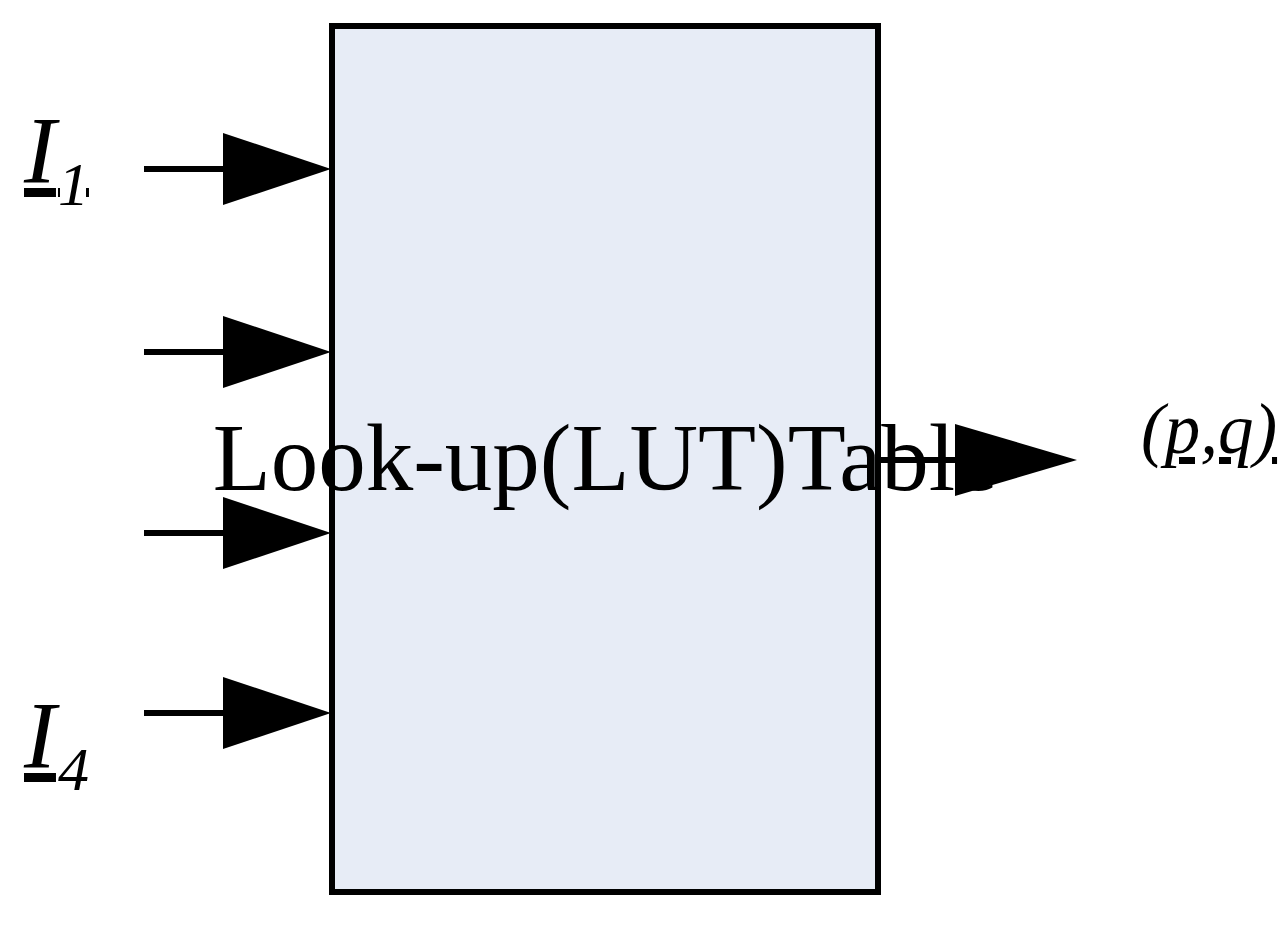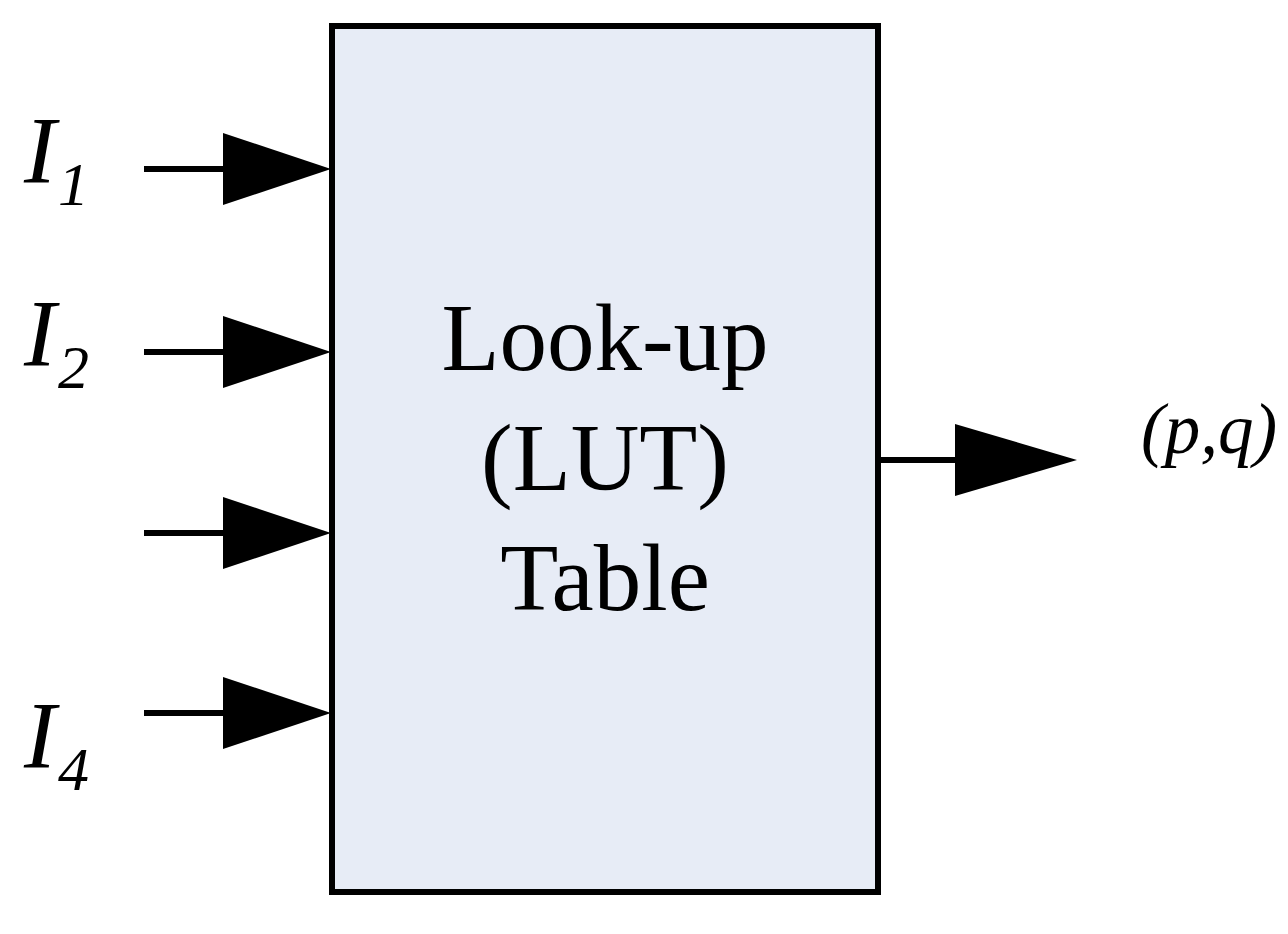--- a/index.html
+++ b/index.html
@@ -22,36 +22,37 @@
     width: 1288px;
     height: 934px;
   }
   .block-text {
     position: absolute;
     left: 329px;
     top: 23px;
     width: 552px;
     height: 872px;
     display: flex;
-    flex-direction: column;
+    flex-direction: row;
     align-items: center;
     justify-content: center;
     text-align: right;
     font-size: 95px;
     line-height: 1.26;
     color: #000000;
     white-space: nowrap;
   }
   .io-label {
     position: absolute;
     font-style: italic;
     font-size: 96px;
     line-height: 1.0;
     color: #000000;
     white-space: nowrap;
+    text-decoration: underline;
   }
   .io-label .sub {
     font-size: 62px;
     font-style: italic;
     vertical-align: -22px;
     margin-left: 2px;
   }
   .in-label-1 { left: 24px;  top: 103px; }
   .in-label-2 { left: 24px;  top: 286px; }
   .in-label-3 { left: 24px;  top: 467px; }
@@ -95,22 +96,19 @@
 
   <div class="block-text">
     <div>Look-up</div>
     <div>(LUT)</div>
     <div>Table</div>
   </div>
 
   <div class="io-label in-label-1">
     <span>I</span><span class="sub">1</span>
   </div>
-  <div class="io-label in-label-2">
-    <span>I</span><span class="sub">2</span>
-  </div>
   <div class="io-label in-label-4">
     <span>I</span><span class="sub">4</span>
   </div>
 
   <div class="io-label out-label">(p,q)</div>
 
 </div>
 
 </body></html>

